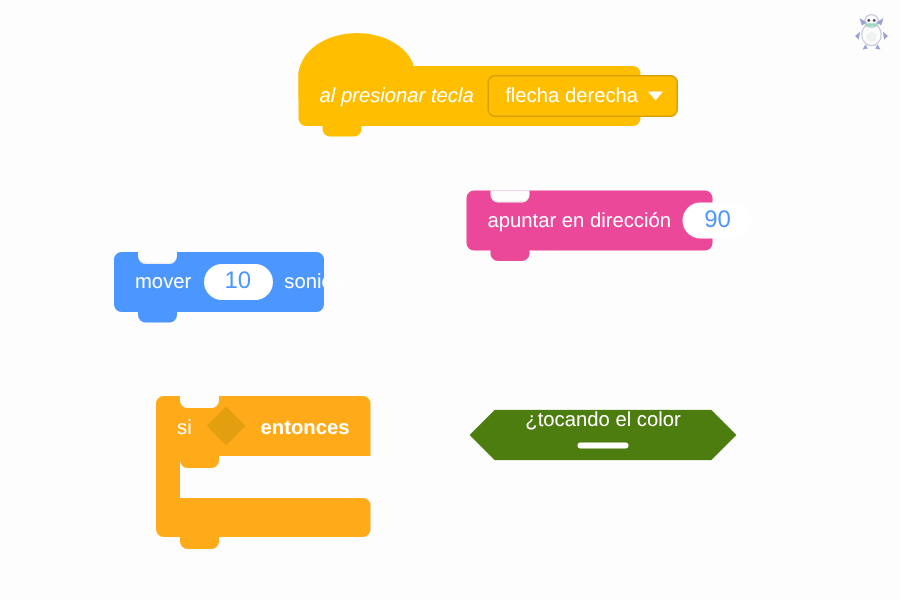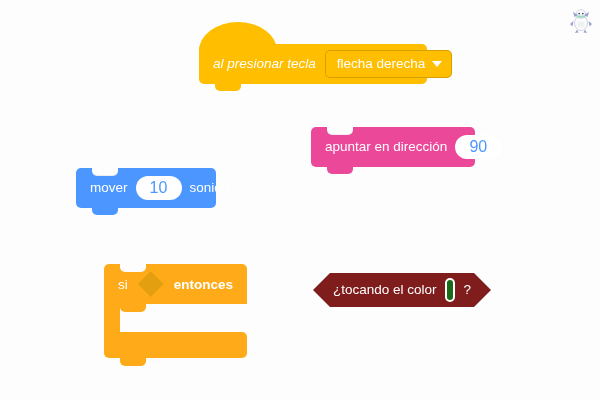--- a/index.html
+++ b/index.html
@@ -282,19 +282,19 @@
       <span style="position:relative; z-index:2;">si</span>
       <span class="hex-slot" style="position:relative; z-index:2;"></span>
       <span style="position:relative; z-index:2;font-weight:bold;">entonces</span>
     </div>
     <div class="c-spine" style="background:#ffab19;"></div>
     <div class="c-mouth-nub" style="background:#ffab19;"></div>
     <div class="c-bottom" style="width:143px; background:#ffab19;"></div>
     <div class="c-bottom-nub" style="background:#ffab19;"></div>
   </div>
 
-  <div class="block boolean" style="left:313px; top:273px; width:178px; background:#7f1d1d;">
+  <div class="block boolean" style="left:313px; top:273px; width:178px; background:#4d7c0f;flex-direction:column;">
     <span>¿tocando el color</span>
     <span class="color-swatch" style="background:#1a6a1a;"></span>
     <span>?</span>
   </div>
 
 </div>
 
 </body></html>

